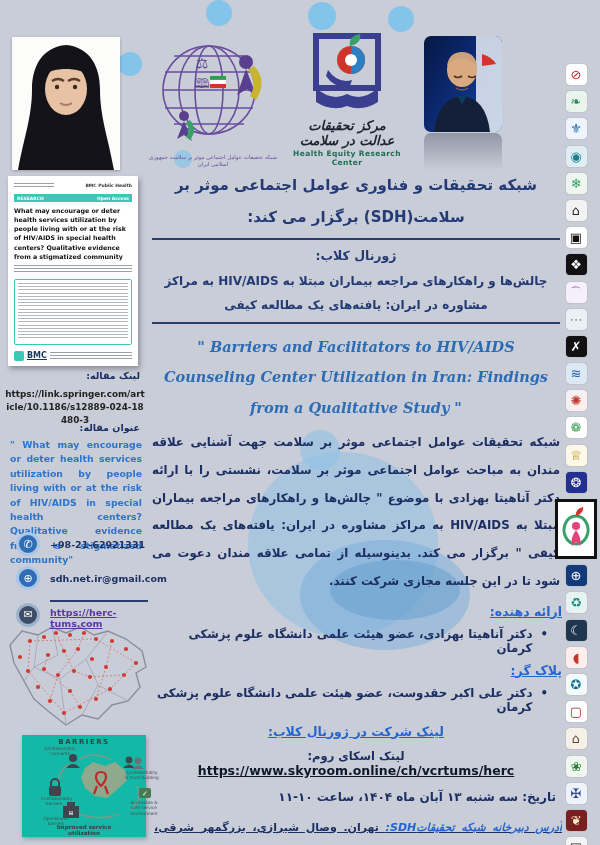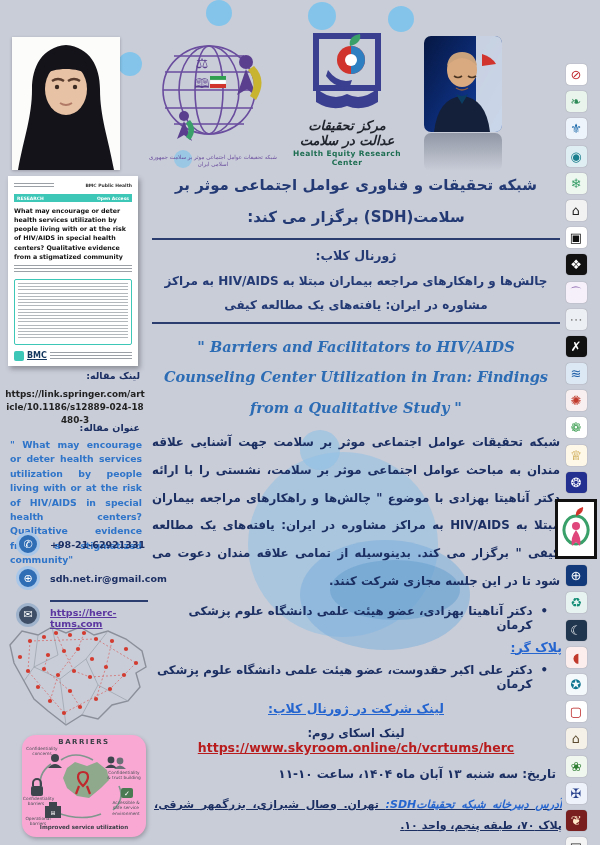--- a/index.html
+++ b/index.html
@@ -47,21 +47,21 @@
   .rule { height:2px; background:#2b3c6e; border:0; margin:5px 2px; }
   .jc-label { text-align:center; font-size:12.5px; font-weight:bold; color:#233a75; margin:8px 0 6px; }
   .topic { text-align:center; font-size:12px; font-weight:bold; color:#233a75; line-height:2.0; margin-bottom:1px; }
   .en-title { direction:ltr; text-align:center; font-family:"DejaVu Serif", serif; font-style:italic;
     font-weight:bold; font-size:14.5px; color:#2c6cb5; line-height:2.1; margin:8px 0 6px; }
   .para { text-align:justify; font-size:11.8px; font-weight:bold; color:#1c2f63; line-height:2.35; margin:4px 2px 8px; }
   .sec-head { font-size:12.5px; font-weight:bold; color:#2565cf; text-decoration:underline; margin:8px 0 8px; }
   .bullet-row { display:flex; gap:8px; font-size:11.8px; font-weight:bold; color:#1c2f63; margin:0 14px 8px 0; }
   .join-head { text-align:center; font-size:12.5px; font-weight:bold; color:#2565cf; text-decoration:underline; margin:10px 0 10px; }
   .link-row { text-align:center; font-size:11.5px; font-weight:bold; color:#1c2f63; margin-bottom:12px; }
-  .link-row a { direction:ltr; unicode-bidi:embed; color:#b91c1c; text-decoration:underline; font-size:12.5px; }
+  .link-row a { direction:ltr; unicode-bidi:embed; color:#0f172a; text-decoration:underline; font-size:12.5px; }
   .date-line { text-align:right; font-size:12px; font-weight:bold; color:#1c2f63; margin:4px 6px 14px 0; }
   .addr { font-size:11px; font-weight:bold; color:#1c2f63; text-decoration:underline; text-align:justify; line-height:1.9; margin-left:4px; }
   .addr .lbl { color:#2565cf; font-style:italic; }
 
   
   .article-card { left:8px; top:176px; width:130px; height:190px; background:#fff;
     box-shadow:2px 3px 5px rgba(0,0,0,.3); padding:7px 6px; z-index:2; font-family:"DejaVu Sans",sans-serif; }
   .art-meta { display:flex; justify-content:space-between; font-size:4px; color:#666; }
   .art-meta b { color:#333; font-size:4.5px; }
   .art-bar { margin-top:5px; background:#3cc7b7; color:#fff; font-size:4.5px; font-weight:bold;
@@ -84,22 +84,22 @@
 
   .contact { left:16px; top:532px; width:132px; display:flex; flex-direction:column; gap:10px; z-index:2; }
   .c-row { display:flex; align-items:center; gap:10px; }
   .c-ic { width:24px; height:24px; border-radius:50%; flex:0 0 24px; display:flex; align-items:center;
     justify-content:center; color:#fff; font-size:11px; border:3px solid #a9c7e8; }
   .c-txt { font-size:9.5px; font-weight:bold; color:#1c2f63; direction:ltr; }
   .c-web { color:#5b35a0; text-decoration:underline; border-top:2px solid #2b3c6e; padding-top:5px; }
 
   .iran-map { left:0px; top:615px; z-index:1; }
 
-  .fig-card { left:22px; top:735px; width:124px; height:102px; background:#f9a8d4;
-    box-shadow:1px 2px 4px rgba(0,0,0,.25); z-index:2; padding:3px 1px;border-radius:14px; }
+  .fig-card { left:22px; top:735px; width:124px; height:102px; background:#14b8a6;
+    box-shadow:1px 2px 4px rgba(0,0,0,.25); z-index:2; padding:3px 19px; }
   .fig-title { text-align:center; font-size:7px; font-weight:bold; letter-spacing:1.5px; color:#3a3f46; }
   .fig-wrap { position:relative; height:78px; }
   .fig-lab { position:absolute; font-size:4.3px; color:#4a4f55; text-align:center; line-height:1.25; width:34px; }
   .fig-cap { text-align:center; font-size:5.6px; font-weight:bold; color:#3a3f46; }
 
   a { cursor:pointer; }
 </style>
 </head>
 <body>
 
@@ -218,20 +218,21 @@
 
 <div class="abs main">
   <div class="org-line">شبکه تحقیقات و فناوری عوامل اجتماعی موثر بر سلامت(SDH) برگزار می کند:</div>
   <div class="rule"></div>
   <div class="jc-label">ژورنال کلاب:</div>
   <div class="topic">چالش‌ها و راهکارهای مراجعه بیماران مبتلا به HIV/AIDS به مراکز مشاوره در ایران: یافته‌های یک مطالعه کیفی</div>
   <div class="rule"></div>
   <div class="en-title">" Barriers and Facilitators to HIV/AIDS Counseling Center Utilization in Iran: Findings from a Qualitative Study "</div>
   <div class="para">شبکه تحقیقات عوامل اجتماعی موثر بر سلامت جهت آشنایی علاقه مندان به مباحث عوامل اجتماعی موثر بر سلامت، نشستی را با ارائه دکتر آناهیتا بهزادی با موضوع " چالش‌ها و راهکارهای مراجعه بیماران مبتلا به HIV/AIDS به مراکز مشاوره در ایران: یافته‌های یک مطالعه کیفی " برگزار می کند. بدینوسیله از تمامی علاقه مندان دعوت می شود تا در این جلسه مجازی شرکت کنند.</div>
 
+  <div class="sec-head">ارائه دهنده:</div>
   <div class="bullet-row">
     <span>•</span>
     <span>دکتر آناهیتا بهزادی، عضو هیئت علمی دانشگاه علوم پزشکی کرمان</span>
   </div>
 
   <div class="sec-head">پلاک گر:</div>
   <div class="bullet-row">
     <span>•</span>
     <span>دکتر علی اکبر حقدوست، عضو هیئت علمی دانشگاه علوم پزشکی کرمان</span>
   </div>

